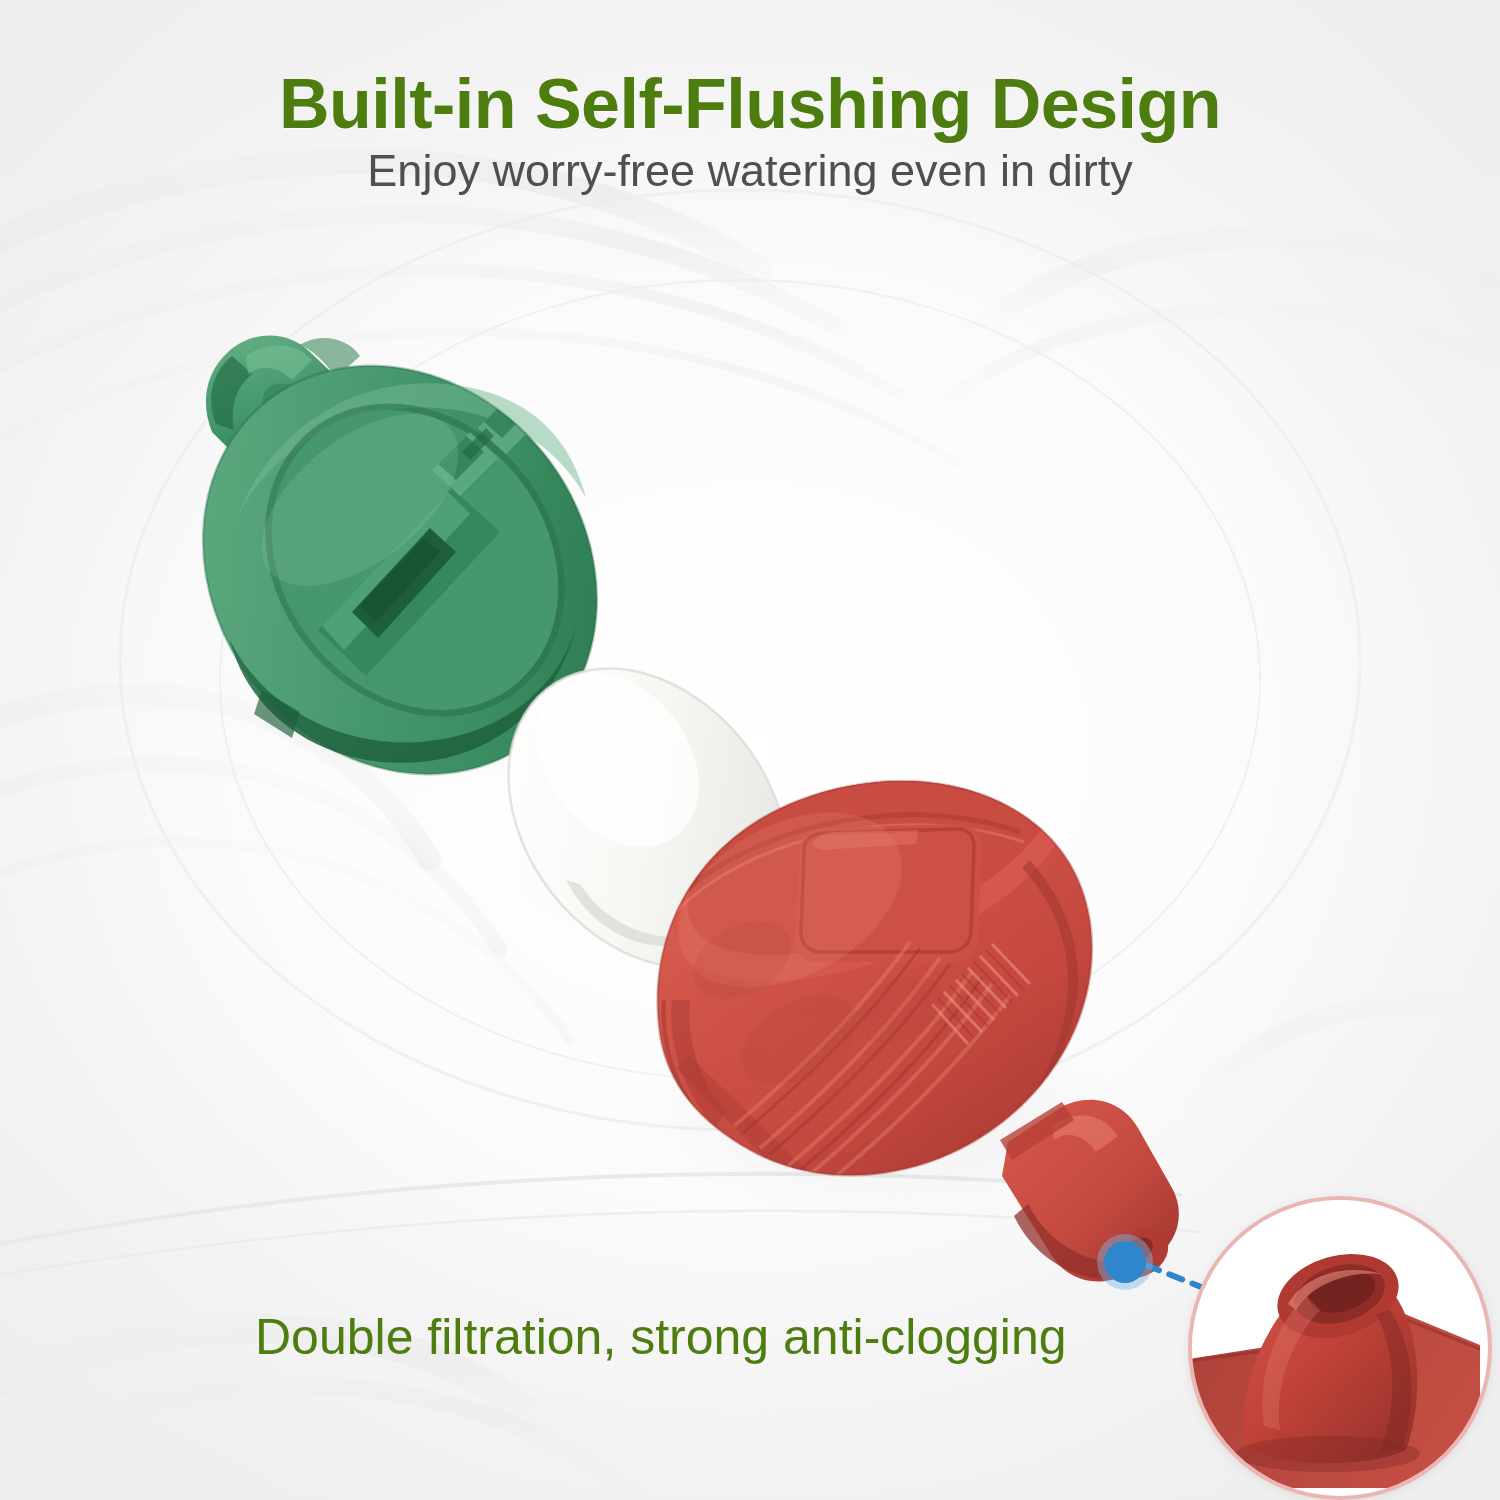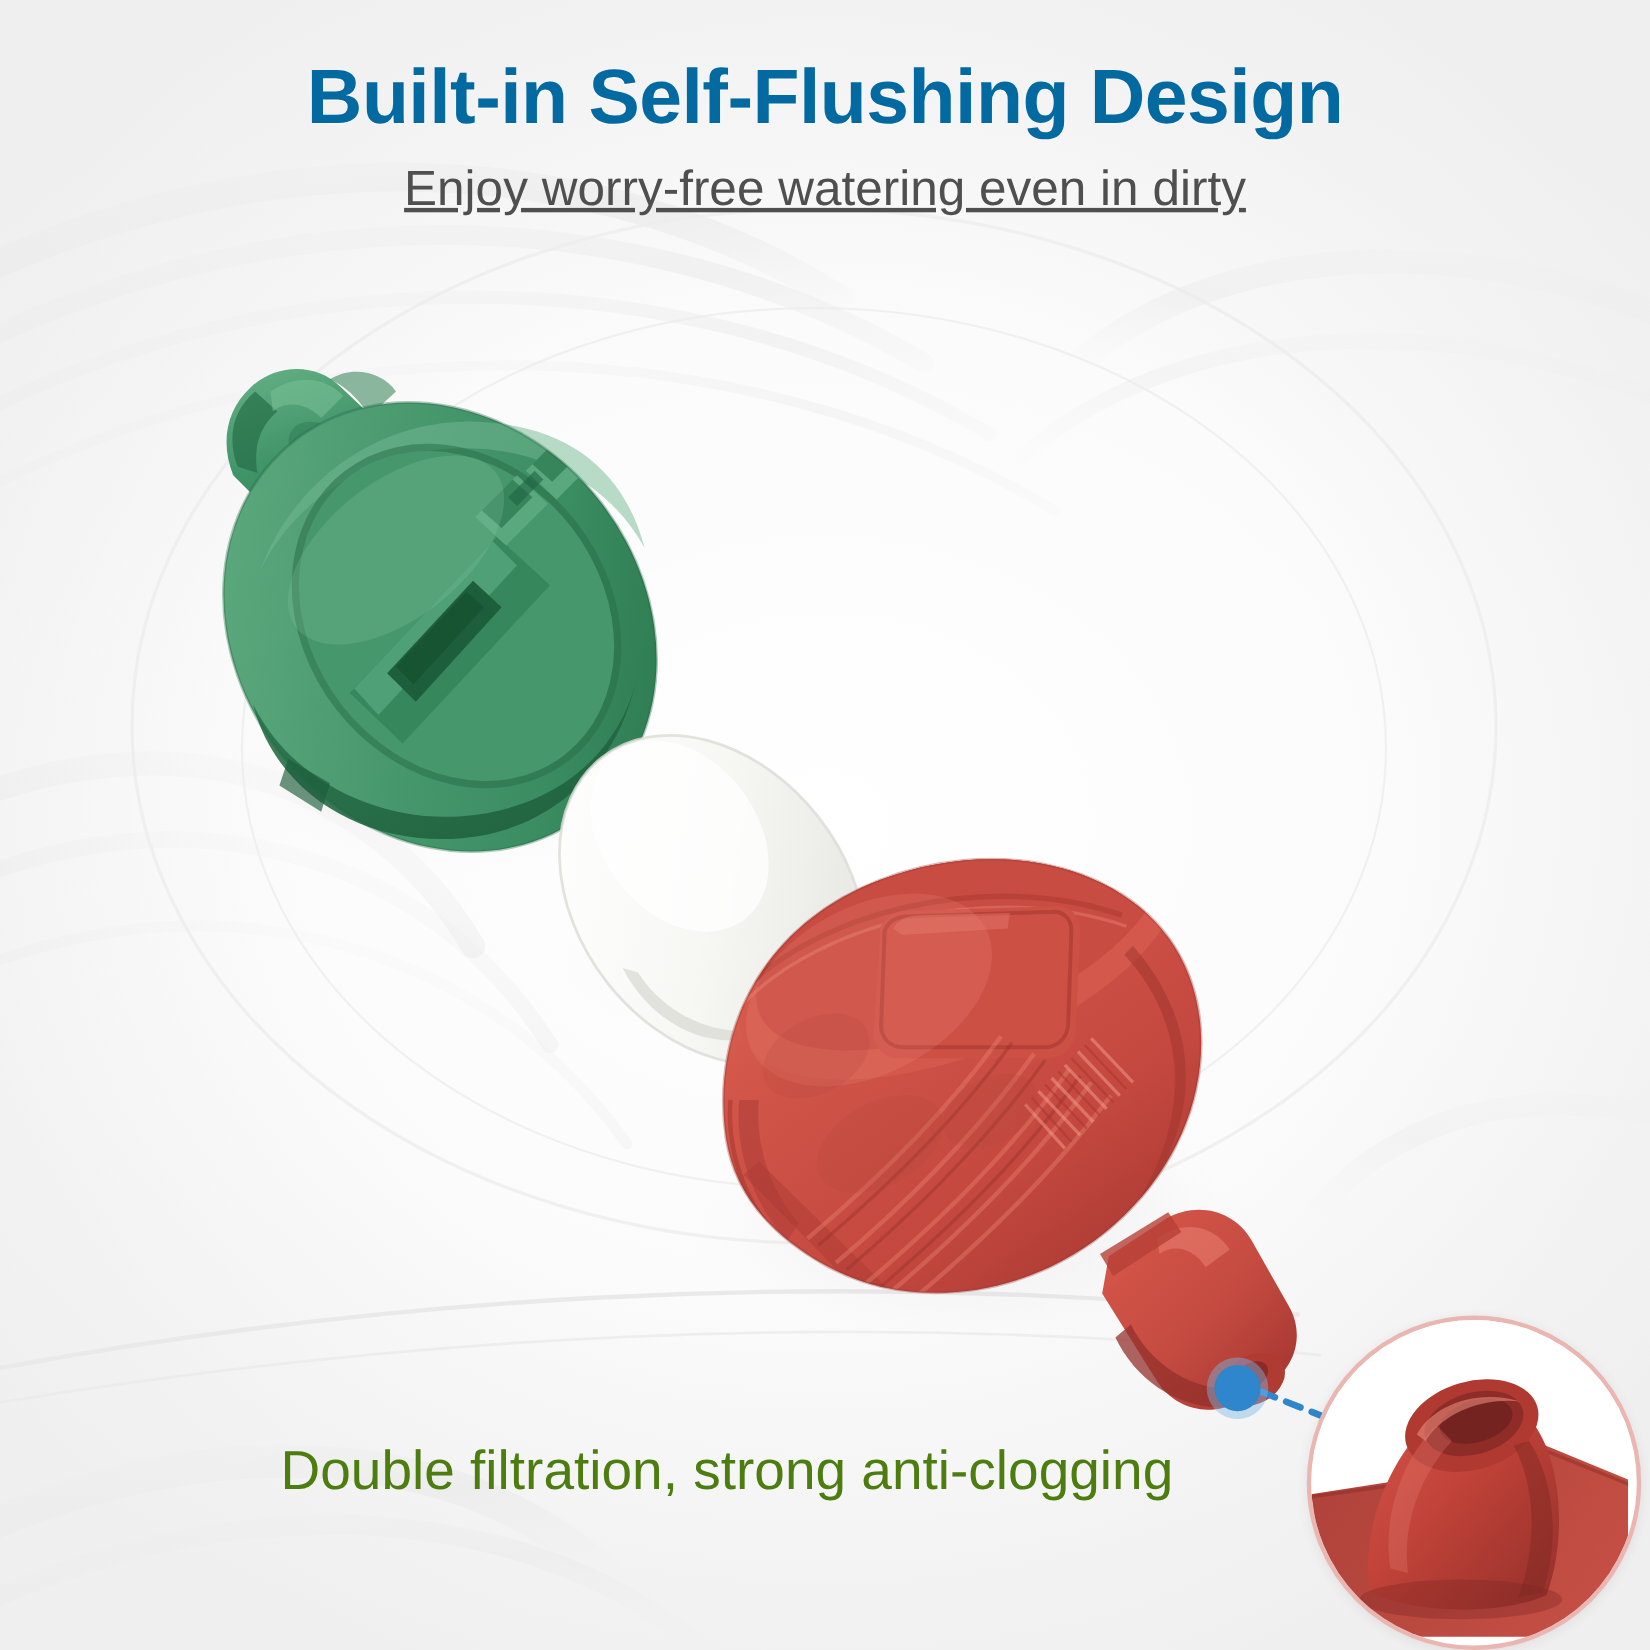--- a/index.html
+++ b/index.html
@@ -34,45 +34,45 @@
   .bg-swirls svg { position: absolute; inset: 0; width: 100%; height: 100%; }
 
   .vignette {
     background:
       radial-gradient(ellipse 62% 60% at 50% 48%, rgba(255,255,255,0) 52%, rgba(235,235,235,0.55) 100%);
   }
 
   
   .headline {
     position: absolute;
-    top: 52px;
+    top: 68px;
     left: 0;
     width: 100%;
     text-align: center;
     font-size: 70px;
     line-height: 1.05;
     font-weight: 700;
     letter-spacing: -0.5px;
-    color: #0369a1;
+    color: #4d7c0f;
     font-stretch: condensed;
     text-shadow: 0 1px 1px rgba(255,255,255,0.9);
     white-space: nowrap;
   }
   .subhead {
     position: absolute;
     top: 142px;
     left: 0;
     width: 100%;
     text-align: center;
     font-size: 45px;
     line-height: 1.28;
     font-weight: 400;
     color: #4f4f4f;
   }
-  .subhead .line { display: block; white-space: nowrap; text-decoration: underline; }
+  .subhead .line { display: block; white-space: nowrap; }
 
   .caption {
     position: absolute;
     left: 255px;
     top: 1312px;
     font-size: 50px;
     line-height: 1;
     font-weight: 400;
     color: #4d7c0f;
     white-space: nowrap;

